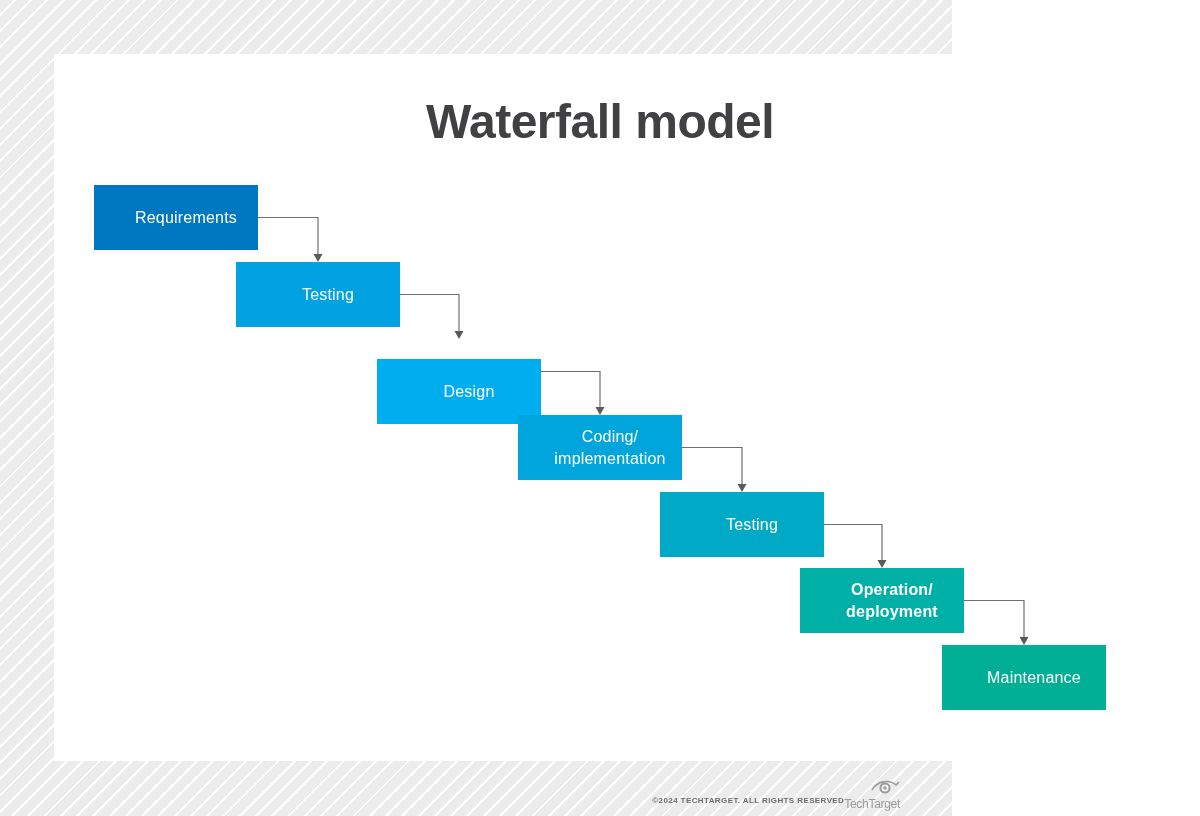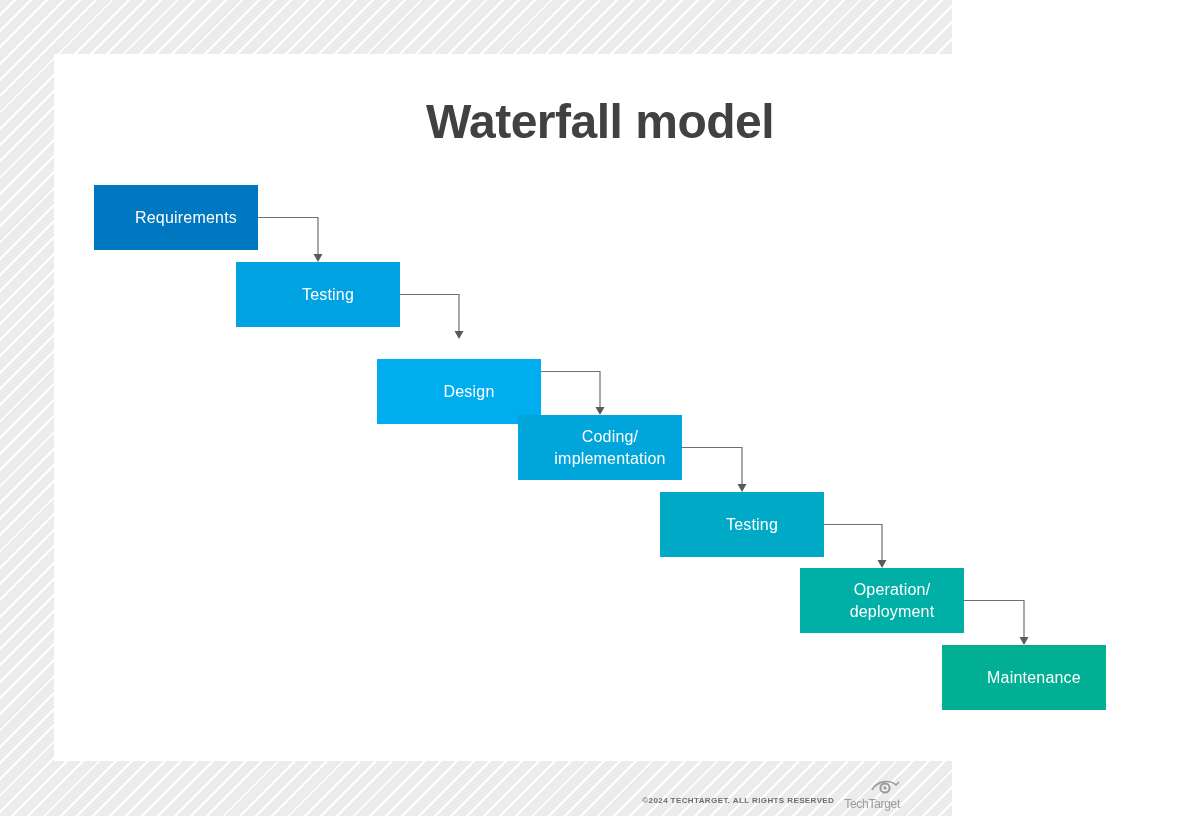--- a/index.html
+++ b/index.html
@@ -69,21 +69,21 @@
   .step-3 { left: 518px; top: 415px; }
   .step-4 { left: 660px; top: 492px; }
   .step-5 { left: 800px; top: 568px; }
   .step-6 { left: 942px; top: 645px; }
   .footer {
     position: absolute;
     right: 52px;
     top: 782px;
     display: flex;
     align-items: center;
-    gap: 10px;
+    gap: 0;
   }
   .copyright {
     font-size: 8px;
     font-weight: bold;
     letter-spacing: 0.4px;
     color: #6d6e71;
     white-space: nowrap;
     padding-top: 6px;
   }
   .logo {
@@ -128,21 +128,21 @@
       <polygon points="1019.5,637 1028.5,637 1024,645"></polygon>
     </g>
   </svg>
 
   <div class="step step-0" style="background-color: rgb(0, 120, 193);">Requirements</div>
   <div class="step step-1" style="background-color: rgb(0, 162, 225);">Testing</div>
   <div class="step step-2" style="background-color: rgb(0, 174, 239);">Design</div>
   <div class="step step-3" style="background-color: rgb(0, 166, 219);">Coding/
 implementation</div>
   <div class="step step-4" style="background-color: rgb(0, 169, 197); text-align: center;">Testing</div>
-  <div class="step step-5" style="background-color: rgb(0, 176, 167);">Operation/
+  <div class="step step-5" style="background-color: rgb(0, 176, 167); font-weight: bold;">Operation/
 deployment</div>
   <div class="step step-6" style="background-color: rgb(0, 175, 148); text-align: right;">Maintenance</div>
 
   <div class="footer">
     <span class="copyright">©2024 TECHTARGET. ALL RIGHTS RESERVED</span>
     <div class="logo">
       <svg class="logo-eye" width="30" height="17" viewBox="0 0 30 17" xmlns="http://www.w3.org/2000/svg">
         <path d="M2,12 C7,3 19,1 26,7 L29,4" fill="none" stroke="#9b9b9b" stroke-width="1.6"></path>
         <circle cx="15" cy="10" r="4.6" fill="none" stroke="#9b9b9b" stroke-width="2"></circle>
         <circle cx="15" cy="10" r="1.7" fill="#9b9b9b"></circle>

